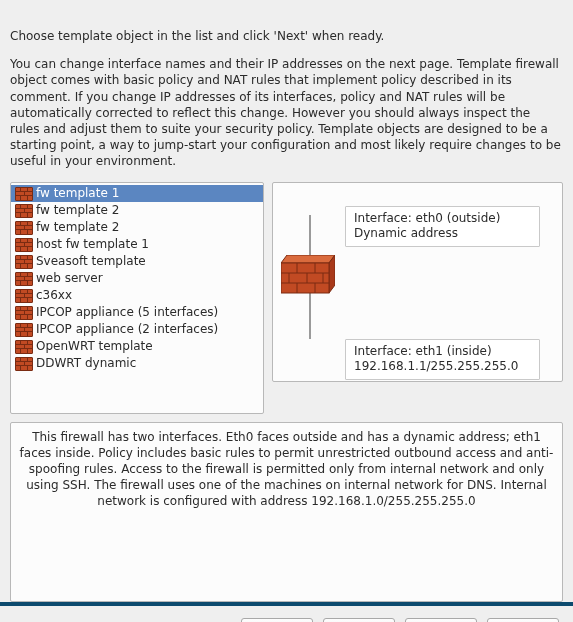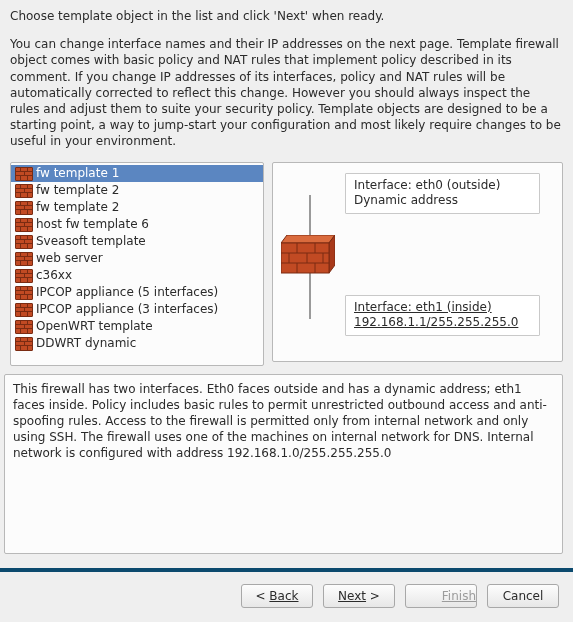--- a/index.html
+++ b/index.html
@@ -8,35 +8,35 @@
     padding: 0;
     font-family: "DejaVu Sans", "Liberation Sans", Arial, sans-serif;
     font-size: 12px;
     color: #2b2b2b;
     background: #efefef;
     width: 573px;
     height: 622px;
     display: flex;
     flex-direction: column;
   }
-  .pad { padding: 8px 10px 0 10px; }
+  .pad { padding: 8px 10px 0 10px; margin-top: 20px; }
   .intro p { margin: 0 0 12px 0; line-height: 1.35; }
   .mid {
     display: flex;
     gap: 8px;
     padding: 0 10px;
   }
   .panel {
     background: #fcfcfc;
     border: 1px solid #b8b8b8;
     border-radius: 2px;
   }
   .template-list {
     width: 254px;
-    height: 204px;
+    height: 232px;
     overflow: auto;
     padding: 2px 0;
   }
   .template-list .row {
     display: flex;
     align-items: center;
     gap: 5px;
     padding: 1px 6px 1px 4px;
     height: 17px;
     line-height: 17px;
@@ -83,28 +83,28 @@
     position: absolute;
     left: 72px;
     background: #fff;
     border: 1px solid #c9c9c9;
     border-radius: 1px;
     padding: 4px 8px;
     width: 195px;
     font-size: 12px;
     line-height: 1.3;
   }
-  .iface-box.top { top: 10px; }
-  .iface-box.bottom { top: 132px; text-decoration: underline; }
+  .iface-box.top { top: 23px; }
+  .iface-box.bottom { top: 156px; }
   .connector {
     position: absolute;
     background: #9a9a9a;
     width: 2px;
   }
-  .desc-wrap { padding: 8px 10px 0 4px; }
+  .desc-wrap { padding: 8px 10px 0 10px; text-align: center; }
   .desc {
     height: 180px;
     padding: 6px 8px;
     font-size: 12px;
     line-height: 1.35;
     overflow: auto;
   }
   .button-bar {
     margin-top: auto;
     border-top: 4px solid #0c4a6e;
@@ -148,41 +148,41 @@
       <div class="row">
         <span class="fw-icon"></span>
         <span>fw template 2</span>
       </div>
       <div class="row">
         <span class="fw-icon"></span>
         <span>fw template 2</span>
       </div>
       <div class="row">
         <span class="fw-icon"></span>
-        <span>host fw template 6</span>
+        <span>host fw template 1</span>
       </div>
       <div class="row">
         <span class="fw-icon"></span>
         <span>Sveasoft template</span>
       </div>
       <div class="row">
         <span class="fw-icon"></span>
         <span>web server</span>
       </div>
       <div class="row">
         <span class="fw-icon"></span>
         <span>c36xx</span>
       </div>
       <div class="row">
         <span class="fw-icon"></span>
         <span>IPCOP appliance (5 interfaces)</span>
       </div>
       <div class="row">
         <span class="fw-icon"></span>
-        <span>IPCOP appliance (3 interfaces)</span>
+        <span>IPCOP appliance (2 interfaces)</span>
       </div>
       <div class="row">
         <span class="fw-icon"></span>
         <span>OpenWRT template</span>
       </div>
       <div class="row">
         <span class="fw-icon"></span>
         <span>DDWRT dynamic</span>
       </div>
     </div>

